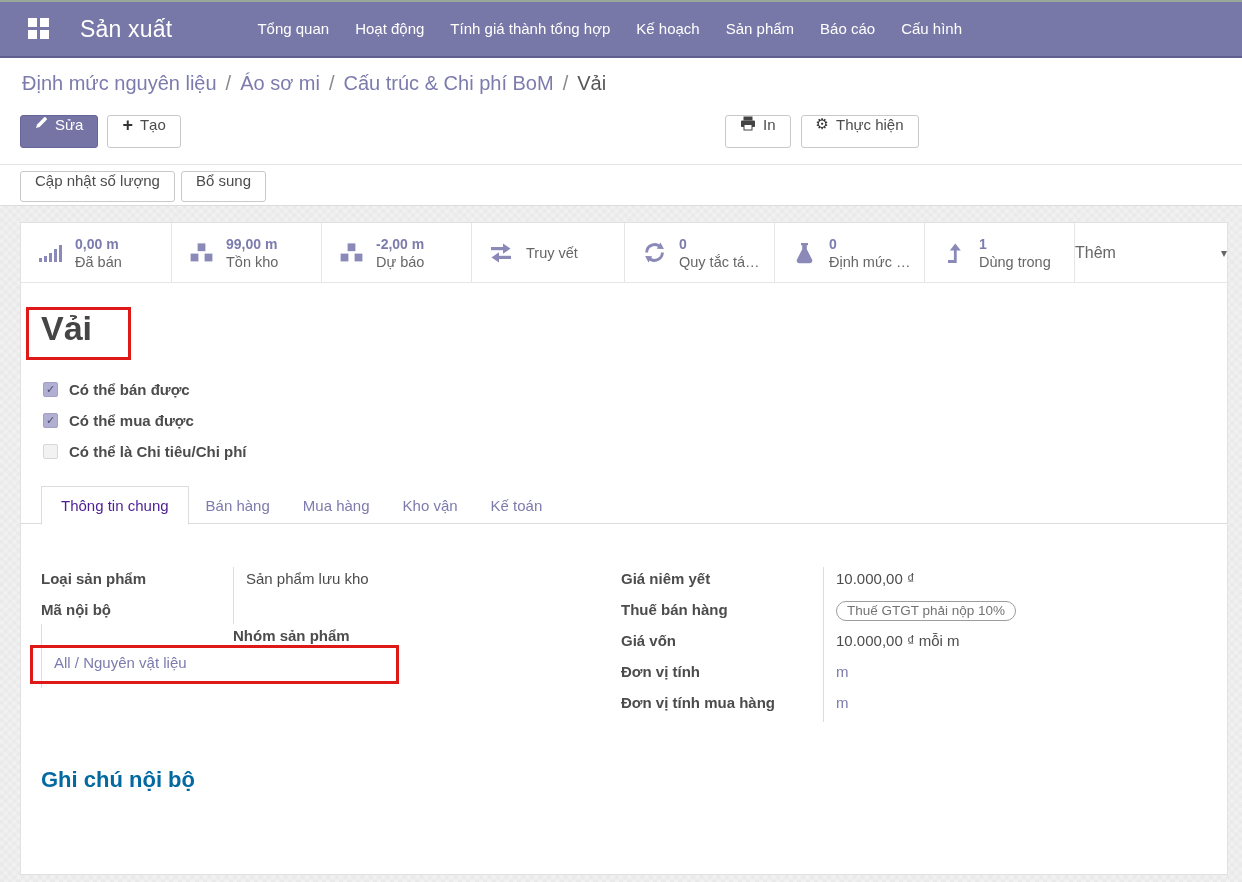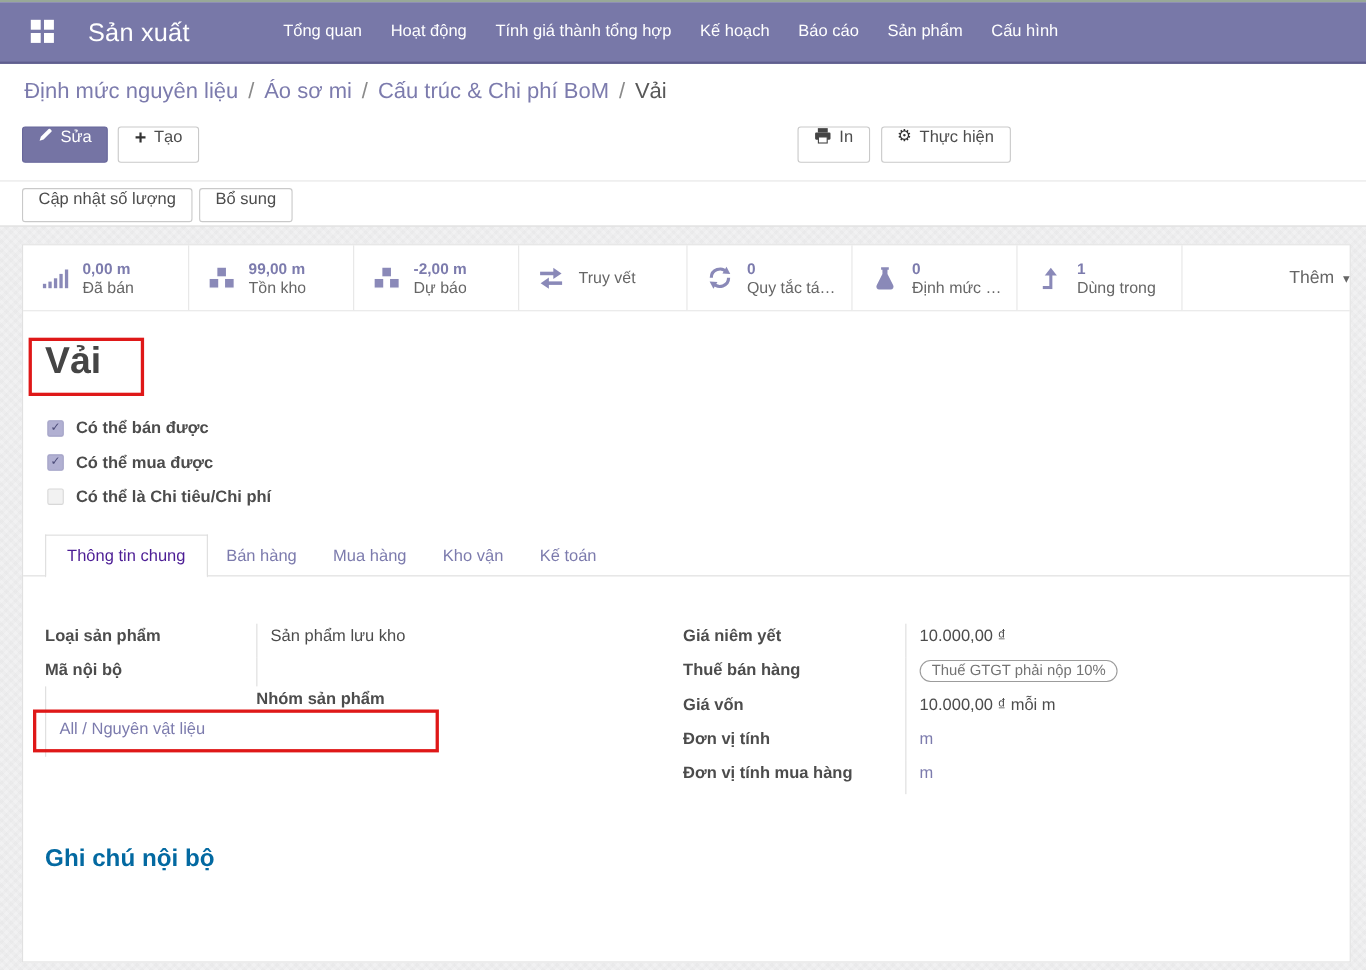--- a/index.html
+++ b/index.html
@@ -52,21 +52,21 @@
   .stat { display:flex; align-items:center; gap:9px; padding-left:13px;
           border-right:1px solid #e6e6e6; cursor:pointer; }
   .stat:last-child { border-right:none; }
   .w1{width:151px}.w2{width:150px}.w3{width:150px}.w4{width:153px}.w5{width:150px}.w6{width:150px}.w7{width:150px}
   .stat .sicon { width:32px; display:flex; justify-content:center; align-items:center; }
   .stat .stxt { display:flex; flex-direction:column; justify-content:center; overflow:hidden; }
   .stat .stxt b { font-size:14px; color:#7c7bad; line-height:18px; white-space:nowrap; }
   .stat .stxt b:empty { display:none; }
   .stat .stxt i { font-style:normal; font-size:14.5px; color:#666; line-height:18px; white-space:nowrap;
                   text-overflow:ellipsis; overflow:hidden; max-width:100px; }
-  .stat.more { flex:1; justify-content:flex-end; padding-left:0; color:#666; font-size:16px; gap:8px; }
+  .stat.more { flex:1; justify-content:space-between; padding-left:0; color:#666; font-size:16px; gap:8px; }
   .stat.more .caret { font-size:12px; color:#666; }
   .barchart { display:flex; align-items:flex-end; gap:2px; height:18px; }
   .barchart span { width:3px; background:#8a89b8; display:block; }
 
   
   .title { position:absolute; top:86px; left:20px; font-size:34px; font-weight:bold; color:#454545; }
   .redbox { position:absolute; border:3px solid #df1818; z-index:5; pointer-events:none; }
   .box1 { top:84px; left:5px; width:105px; height:53px; }
   .box2 { top:422px; left:9px; width:369px; height:39px; }
 
@@ -115,22 +115,22 @@
         <i></i>
         <i></i>
         <i></i>
       </span>
     <span class="app-name">Sản xuất</span>
     <nav class="topnav">
       <a>Tổng quan</a>
       <a>Hoạt động</a>
       <a>Tính giá thành tổng hợp</a>
       <a>Kế hoạch</a>
+      <a>Sản phẩm</a>
       <a>Báo cáo</a>
-      <a>Sản phẩm</a>
       <a>Cấu hình</a>
     </nav>
   </header>
 
   <div class="breadcrumb">
     <a>Định mức nguyên liệu</a><span class="sep">/</span><a>Áo sơ mi</a><span class="sep">/</span><a>Cấu trúc &amp; Chi phí BoM</a><span class="sep">/</span><span class="current">Vải</span>
   </div>
 
   <div class="btn-row-left">
     <button class="btn primary">

